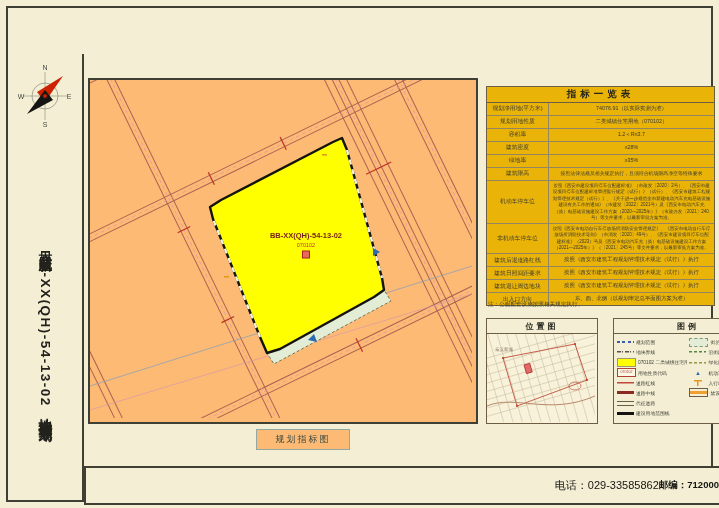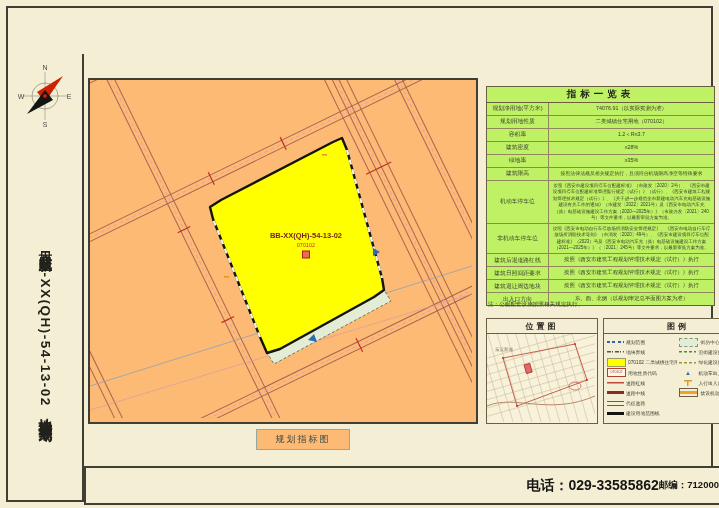--- a/index.html
+++ b/index.html
@@ -13,34 +13,34 @@
   .sidebar{position:absolute;left:8px;top:54px;width:74px;bottom:8px;border-right:2px solid #3f3f33;}
   .compass{position:absolute;top:8px;left:50%;transform:translateX(-50%);}
   .sidebar-title{position:absolute;top:190px;left:50%;transform:translateX(-50%);
     writing-mode:vertical-rl;text-orientation:mixed;
     font-size:13.5px;font-weight:600;letter-spacing:1.5px;color:#22221d;white-space:nowrap;}
   
   .map-panel{position:absolute;left:88px;top:78px;width:386px;height:342px;border:2px solid #3f3f33;background:#fdba74;}
   .map-caption{position:absolute;left:256px;top:429px;width:92px;height:19px;background:#fdba74;border:1px solid #93a8a0;
     display:flex;align-items:center;justify-content:center;font-size:9px;letter-spacing:2px;color:#3a4a44;}
   
-  .table-box{position:absolute;left:486px;top:86px;width:227px;border:1.5px solid #6b5e42;background:#bef264;}
+  .table-box{position:absolute;left:486px;top:86px;width:227px;border:1.5px solid #6b5e42;background:#eab308;}
   .t-title{height:15px;border-bottom:1px solid #6b5e42;display:flex;align-items:center;justify-content:center;
     font-size:9.5px;font-weight:bold;letter-spacing:4px;color:#26261f;}
   .t-row{display:flex;border-bottom:1px solid #93855f;min-height:12px;}
   .t-row:last-of-type{border-bottom:none;}
   .t-label{width:57px;flex:none;border-right:1px solid #93855f;display:flex;align-items:center;justify-content:center;
     text-align:center;font-size:5.8px;color:#3a3a30;padding:1px 2px;line-height:1.25;}
   .t-val{flex:1;display:flex;align-items:center;justify-content:center;text-align:center;
     font-size:5.4px;color:#3a3a30;padding:1.5px 3px;line-height:1.45;}
   .t-row:nth-of-type(6) .t-val{font-size:4.9px;}
   .t-row:nth-of-type(7) .t-val,.t-row:nth-of-type(8) .t-val{font-size:4.5px;text-align:center;}
   .table-note{position:absolute;left:488px;top:301px;width:224px;font-size:5.6px;color:#3a3a30;}
   
-  .maps-row{position:absolute;left:486px;top:318px;width:227px;height:106px;display:flex;gap:5px;}
+  .maps-row{position:absolute;left:486px;top:318px;width:227px;height:106px;display:flex;gap:15px;}
   .loc-box{width:110px;flex:none;border:1px solid #6b5e42;display:flex;flex-direction:column;background:#f4efd4;}
   .legend-box{flex:1;border:1px solid #6b5e42;display:flex;flex-direction:column;background:#f4efd4;}
   .box-title{height:14px;flex:none;border-bottom:1px solid #6b5e42;display:flex;align-items:center;justify-content:center;
     font-size:8px;font-weight:bold;letter-spacing:3px;color:#26261f;}
   .loc-body{flex:1;position:relative;background:#f7f2d9;overflow:hidden;}
   .legend-body{flex:1;display:flex;gap:2px;padding:4px 2px 2px 3px;overflow:hidden;}
   .lg-col{flex:1;display:flex;flex-direction:column;gap:2.2px;min-width:0;}
   .lg-item{display:flex;align-items:center;gap:2px;height:8px;}
   .lg-label{font-size:4.8px;color:#3a3a30;white-space:nowrap;overflow:hidden;}
   .sw{width:17px;height:7px;flex:none;position:relative;display:flex;align-items:center;justify-content:center;
@@ -59,21 +59,21 @@
   .sw.dash-olive{background-image:repeating-linear-gradient(90deg,#8f9a3e 0 3px,transparent 3px 5px);background-size:100% 1.5px;}
   .sw.arrow-blue::before{content:"▲";color:#2b6cb0;font-size:6px;line-height:1;}
   .sw.tee-orange{background-image:linear-gradient(#e09a20,#e09a20),linear-gradient(#e09a20,#e09a20);
       background-size:8px 1.5px,1.5px 6px;background-position:center top 1px,center;}
   .sw.bar-orange{border:0.5px solid #6b5e42;background-image:linear-gradient(#f0a030,#f0a030);background-size:100% 3px;}
   
   .footer{position:absolute;left:84px;top:466px;width:627px;height:35px;border:2px solid #3f3f33;
     display:flex;align-items:center;padding:0 8px;white-space:nowrap;background:#f4efd4;}
   .agency{font-size:13.5px;font-weight:bold;letter-spacing:0.5px;color:#151512;}
   .addr{font-size:9.5px;font-weight:bold;margin-left:8px;color:#151512;}
-  .phone{font-size:14px;font-weight:bold;margin-left:auto;color:#151512;}
+  .phone{font-size:11px;font-weight:normal;margin-left:auto;color:#151512;}
   .postcode{font-size:9.5px;font-weight:bold;margin-right:2px;color:#151512;}
 </style>
 </head>
 <body>
 
 <div class="page">
   <div class="outer-border"></div>
 
 
   <div class="sidebar">

